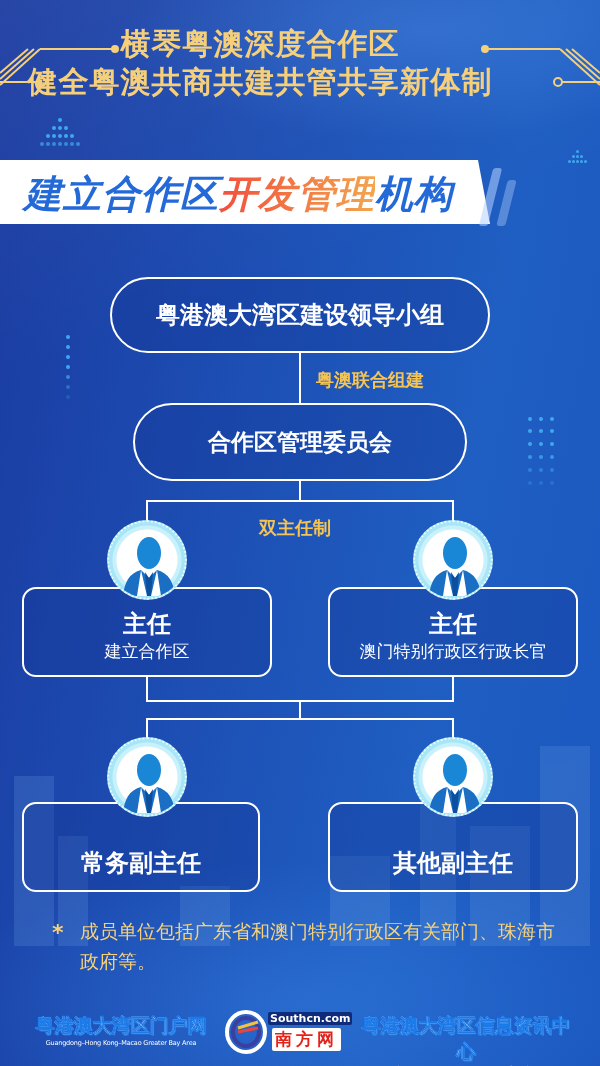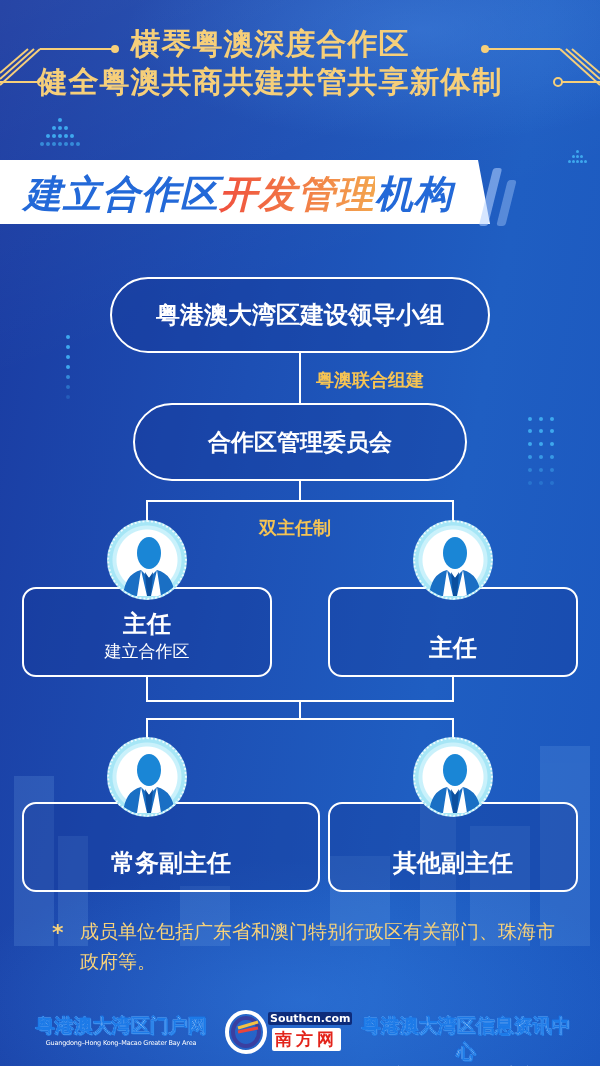--- a/index.html
+++ b/index.html
@@ -17,21 +17,21 @@
       radial-gradient(ellipse 500px 200px at 300px 1000px, rgba(60,140,240,0.35), transparent 70%),
       linear-gradient(160deg, rgba(255,255,255,0.06) 0%, transparent 30%);
   }
   .skyline {
     position: absolute; left: 0; right: 0; bottom: 120px; height: 260px; pointer-events: none; opacity: 0.18;
   }
   .skyline div { position: absolute; bottom: 0; background: #7fb4f0; }
 
   
   .title-1, .title-2 {
-    position: absolute; left: 12px; width: 516px; text-align: center;
+    position: absolute; left: 2px; width: 516px; text-align: center;
     color: #f6cf7a; font-weight: bold; letter-spacing: 1px;
   }
   .title-1 { top: 24px; font-size: 30px; }
   .title-2 { top: 62px; font-size: 30px; }
   .circuit { position: absolute; top: 35px; width: 140px; height: 60px; }
   .circuit.left { left: 0; }
   .circuit.right { right: 0; }
 
   .dots { position: absolute; }
   .dot { position: absolute; width: 4px; height: 4px; border-radius: 50%; background: #3ea8ee; }
@@ -217,20 +217,21 @@
 <div class="line" style="left:146px;top:500px;width:2px;height:25px;"></div>
 <div class="line" style="left:452px;top:500px;width:2px;height:25px;"></div>
 <div class="gold-label" style="left:259px;top:516px;">双主任制</div>
 
 <div class="card" style="left:22px;top:587px;width:250px;height:90px;">
   <div class="role">主任</div>
   <div class="desc">建立合作区</div>
 </div>
 <div class="card" style="left:328px;top:587px;width:250px;height:90px;">
   <div class="role">主任</div>
+  <div class="desc">澳门特别行政区行政长官</div>
 </div>
 <div class="avatar" style="left:107px;top:520px;">
   <svg width="52" height="62" viewBox="0 0 52 62">
       <ellipse cx="26" cy="19" rx="12" ry="16" fill="#1a86d6"></ellipse>
       <path d="M0 62 Q2 40 18 36 L26 44 L34 36 Q50 40 52 62 Z" fill="#1a6fc4"></path>
       <path d="M22 38 L26 44 L30 38 L28 62 L24 62 Z" fill="#0c4f9e"></path>
       <path d="M18 36 L24 62 L14 62 Z M34 36 L28 62 L38 62Z" fill="#fff"></path>
     </svg>
 </div>
 <div class="avatar" style="left:413px;top:520px;">
@@ -243,21 +244,21 @@
 </div>
 
 <div class="line" style="left:146px;top:677px;width:2px;height:24px;"></div>
 <div class="line" style="left:452px;top:677px;width:2px;height:24px;"></div>
 <div class="line" style="left:146px;top:700px;width:308px;height:2px;"></div>
 <div class="line" style="left:299px;top:700px;width:2px;height:19px;"></div>
 <div class="line" style="left:146px;top:718px;width:308px;height:2px;"></div>
 <div class="line" style="left:146px;top:718px;width:2px;height:22px;"></div>
 <div class="line" style="left:452px;top:718px;width:2px;height:22px;"></div>
 
-<div class="card" style="left:22px;top:802px;width:298px;height:90px;">
+<div class="card" style="left:22px;top:802px;width:238px;height:90px;">
   <div class="role">常务副主任</div>
 </div>
 <div class="card" style="left:328px;top:802px;width:250px;height:90px;">
   <div class="role">其他副主任</div>
 </div>
 <div class="avatar" style="left:107px;top:737px;">
   <svg width="52" height="62" viewBox="0 0 52 62">
       <ellipse cx="26" cy="19" rx="12" ry="16" fill="#1a86d6"></ellipse>
       <path d="M0 62 Q2 40 18 36 L26 44 L34 36 Q50 40 52 62 Z" fill="#1a6fc4"></path>
       <path d="M22 38 L26 44 L30 38 L28 62 L24 62 Z" fill="#0c4f9e"></path>

